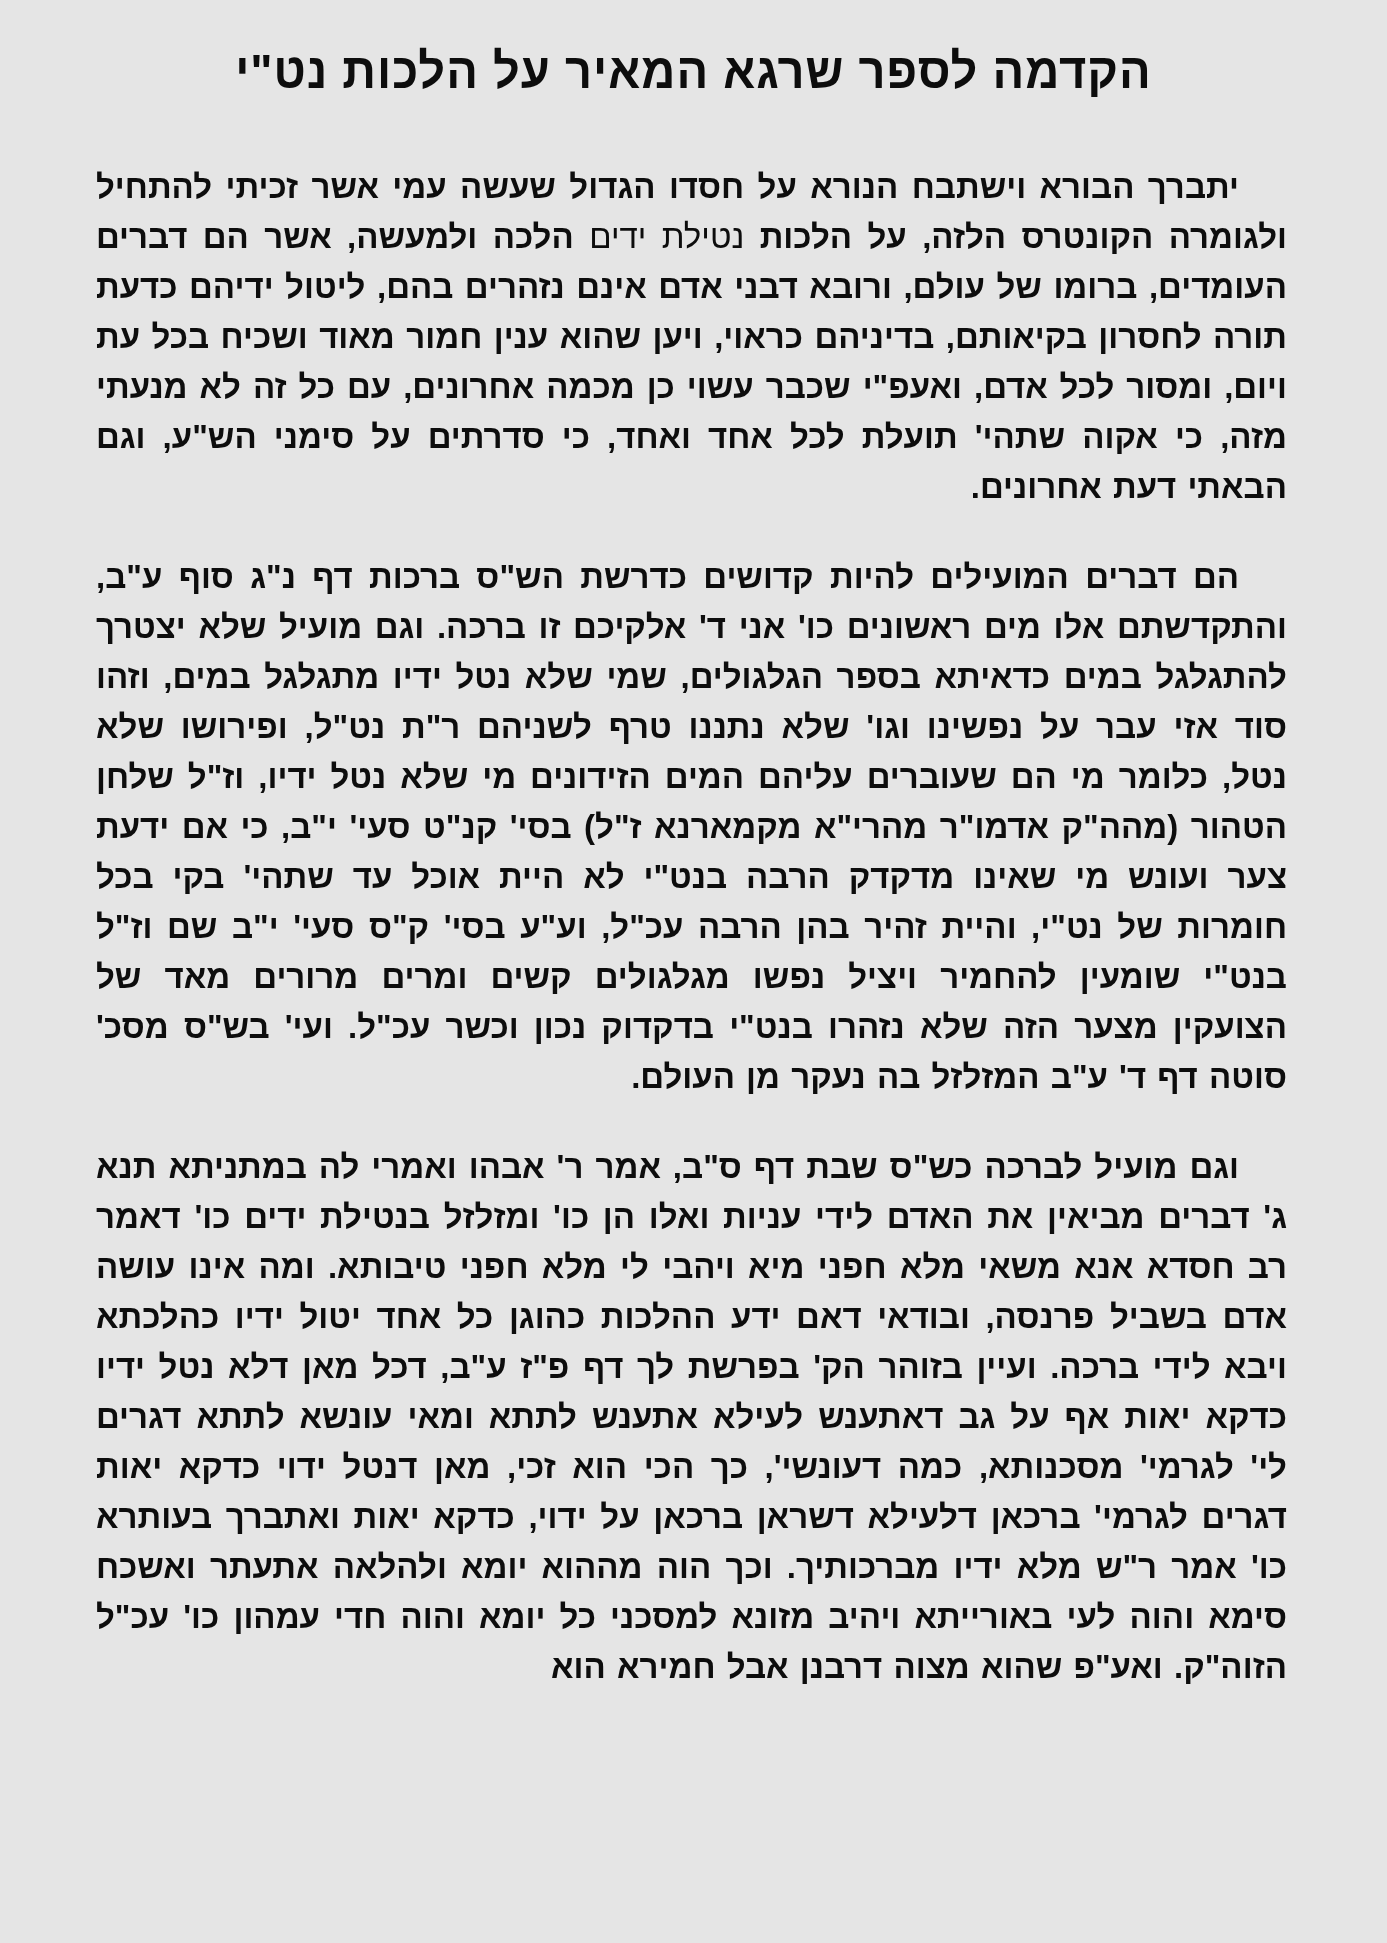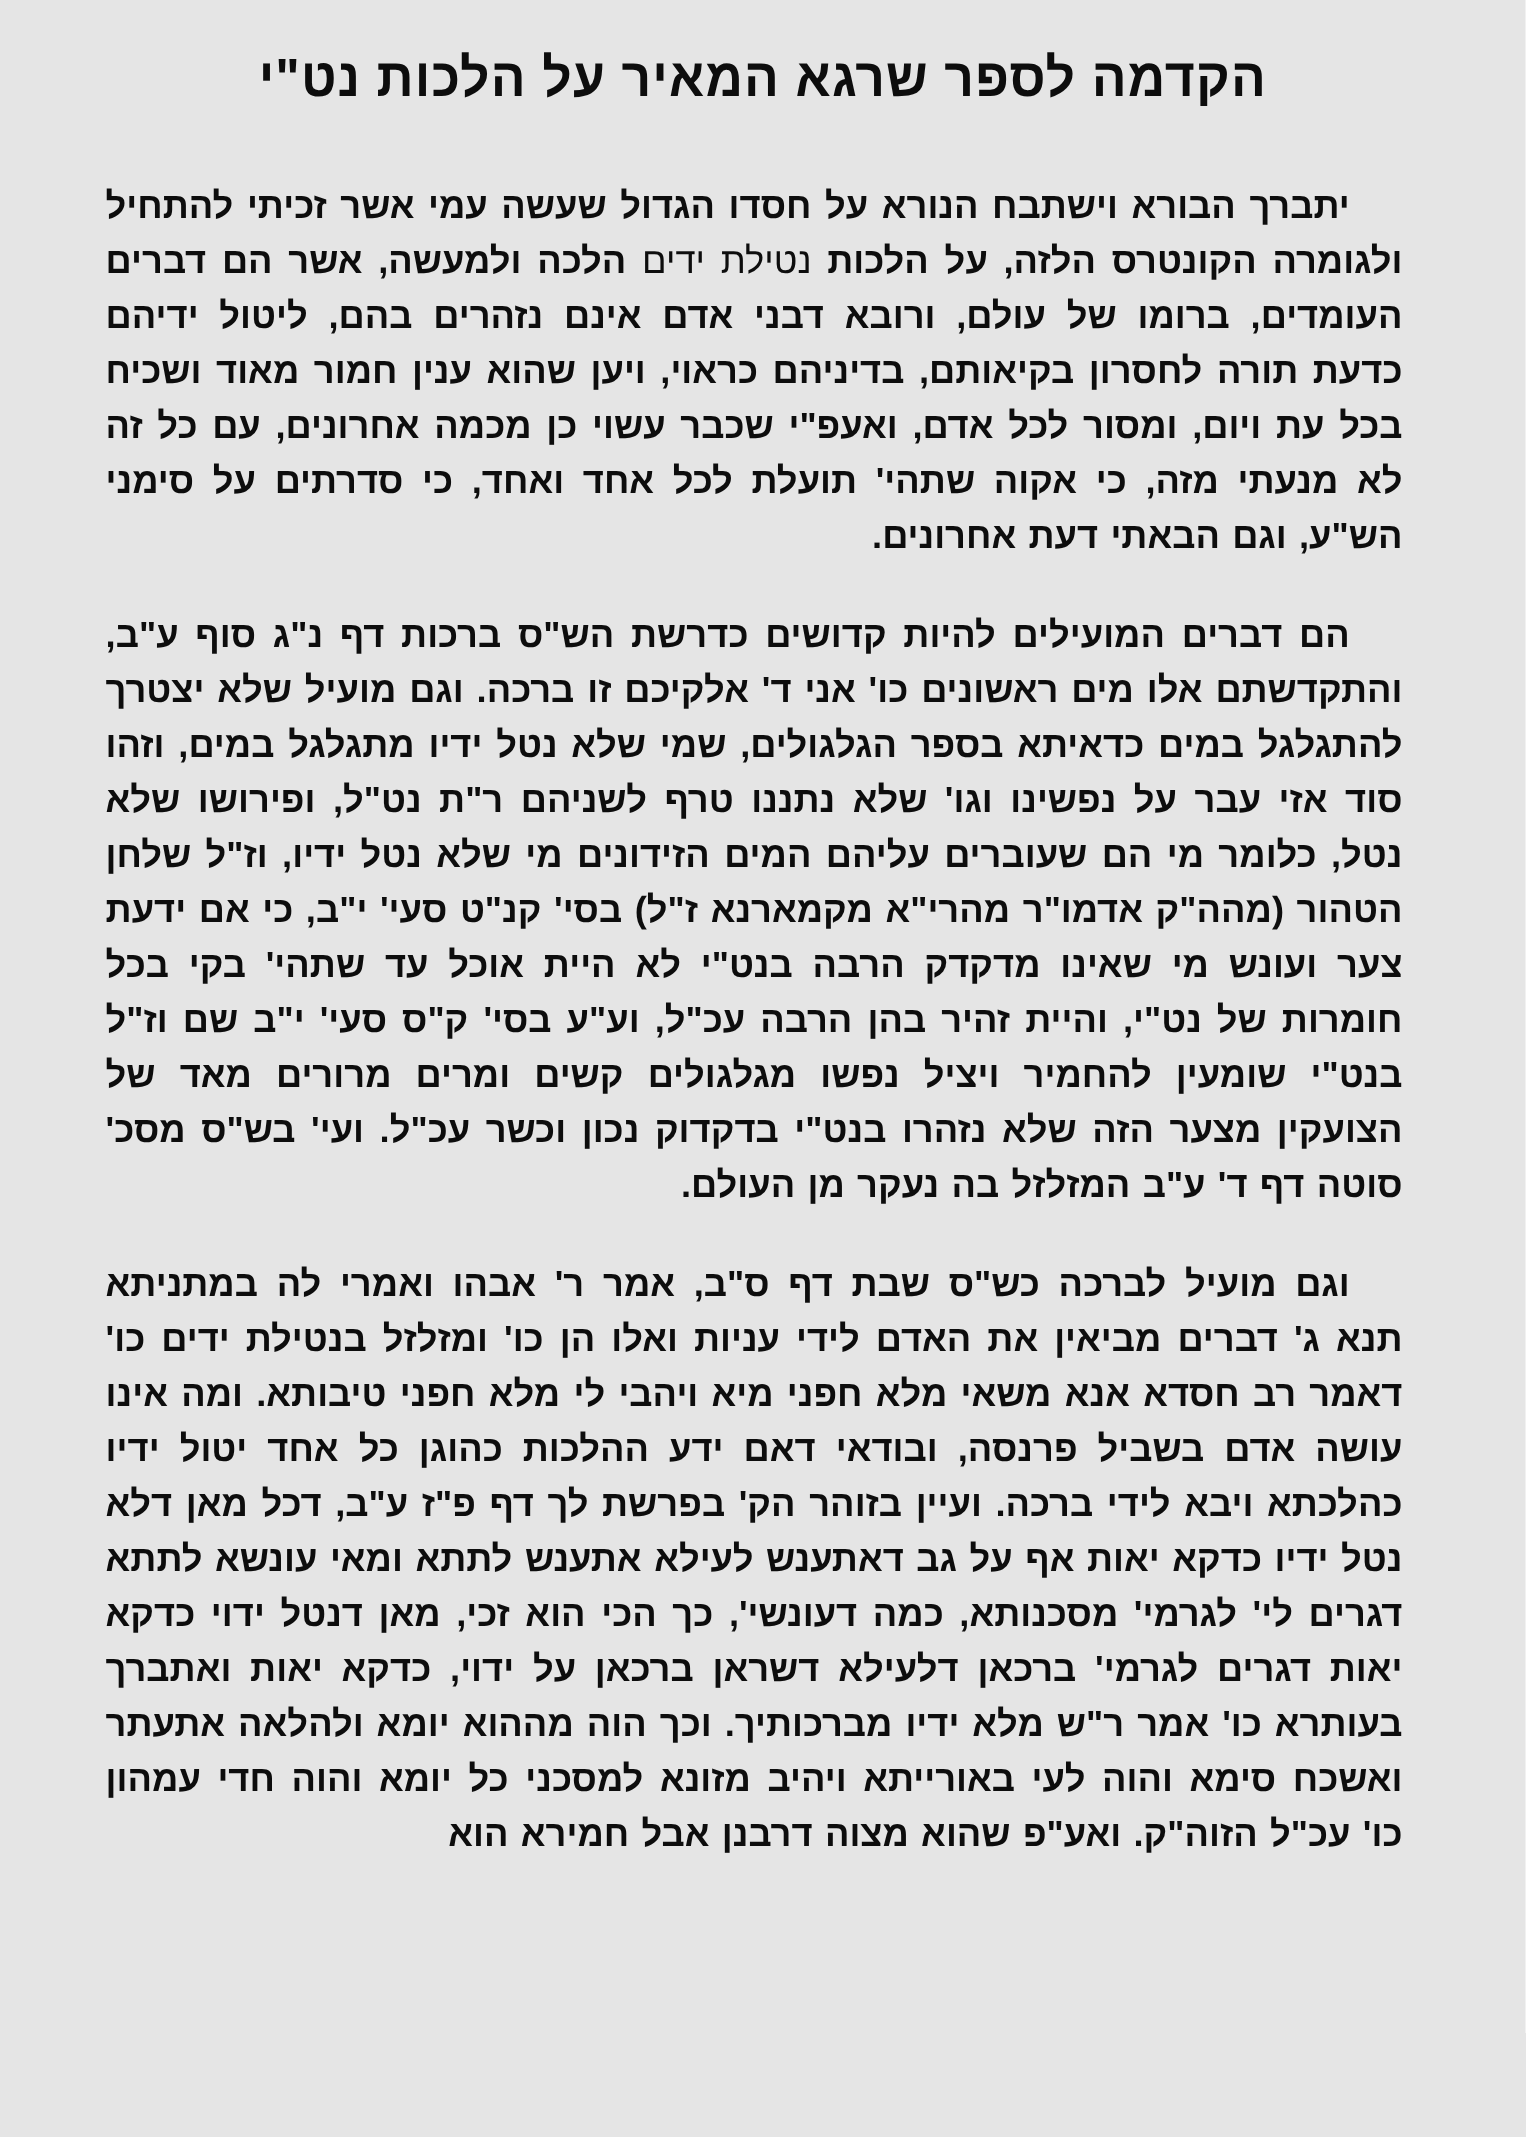--- a/index.html
+++ b/index.html
@@ -28,21 +28,21 @@
     letter-spacing: 1px;
     transform: scaleY(1.04);
   }
   .doc-body {
     margin-top: 58px;
     font-size: 33px;
     font-weight: 700;
     line-height: 50px;
   }
   .doc-body p {
-    margin: 0 16px 40px 0;
+    margin: 0 4px 40px 0;
     text-align: justify;
     text-indent: 48px;
     word-spacing: 2px;
   }
   .doc-body p:last-child {
     margin-bottom: 0;
   }
   .inset-light {
     font-weight: 400;
     transform: none;

